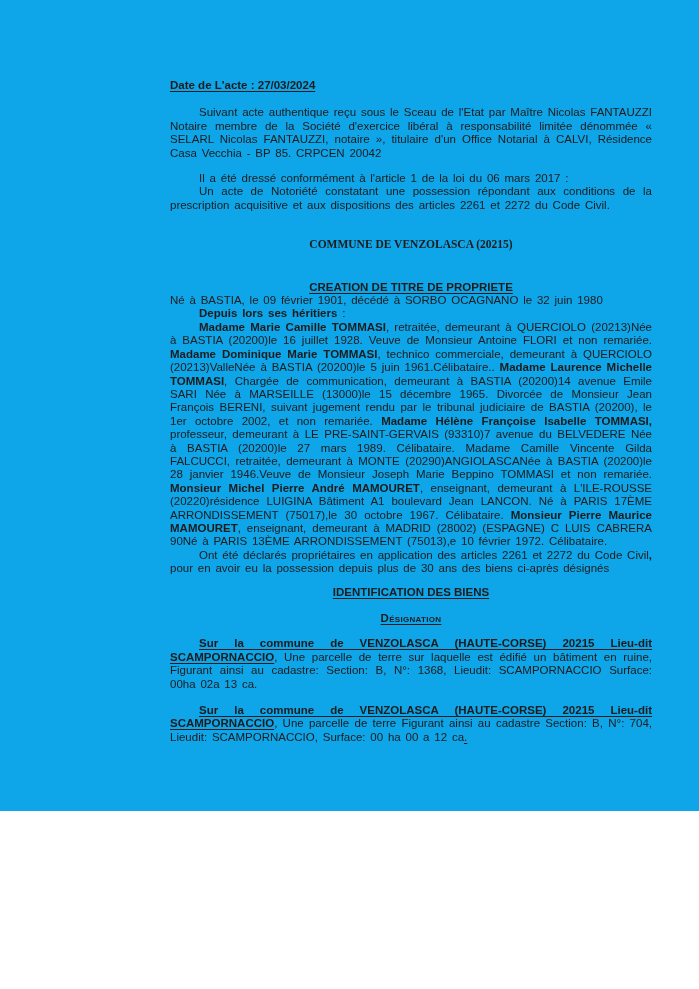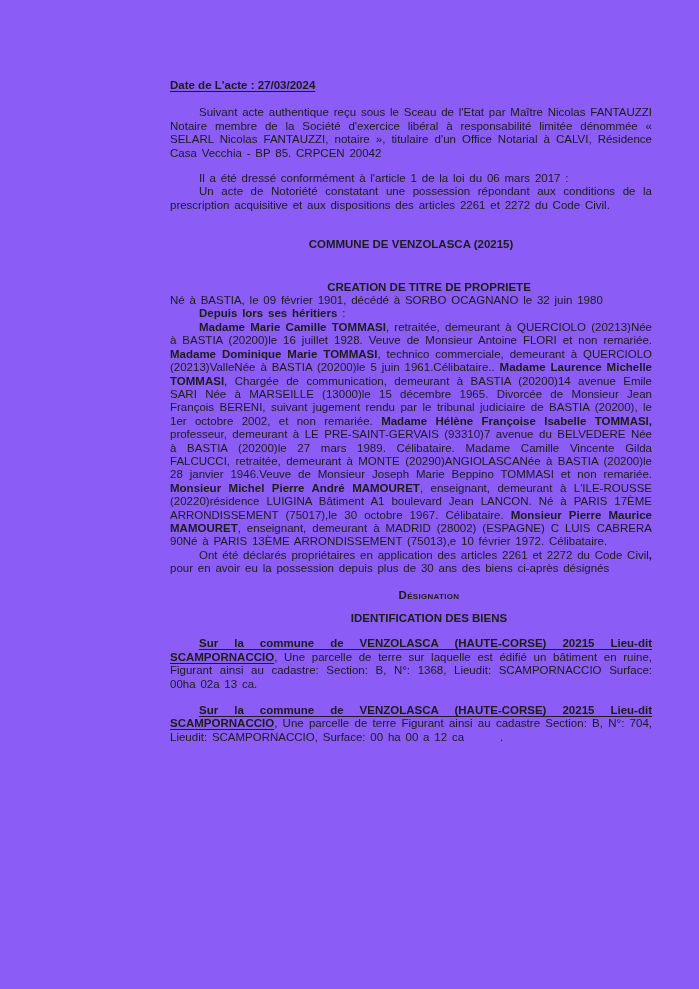--- a/index.html
+++ b/index.html
@@ -1,45 +1,45 @@
 <!DOCTYPE html>
 <html><head>
 <meta charset="utf-8">
 <style>
   html, body { margin: 0; padding: 0; background: #ffffff; }
   .page {
     position: relative;
     width: 699px;
-    height: 989px;
+    height: 811px;
     box-sizing: border-box;
     padding: 79px 47px 0 170px;
-    background: #8b5cf6;
+    background: #0ea5e9;
     color: #1c1c1c;
     font-family: "Liberation Sans", sans-serif;
     font-size: 11.5px;
     line-height: 13.4px;
     overflow: hidden;
   }
   p { margin: 0; }
   .para {
     text-align: justify;
     text-indent: 29px;
     word-spacing: 1.6px;
   }
   .noindent { text-indent: 0; }
   b, .b { font-weight: bold; }
   .bu { font-weight: bold; text-decoration: underline; text-underline-offset: 2px; }
-  .u  { text-underline-offset: 2px; margin-left: 36px; }
+  .u  { text-decoration: underline; text-underline-offset: 2px; }
   .h-left   { font-weight: bold; }
   .h-center { text-align: center; font-weight: bold; }
   .sc { font-variant: small-caps; letter-spacing: 0.3px; }
 
   [data-name="intro-paragraph"]        { margin-top: 14px; }
   [data-name="dresse-line"]            { margin-top: 12px; }
-  [data-name="commune-heading"]        { margin-top: 26px; }
+  [data-name="commune-heading"]        { margin-top: 26px; font-family: Liberation Serif, serif; }
   [data-name="creation-heading"]       { margin-top: 29px; }
   [data-name="deceased-paragraph"]     { margin-top: 14px; }
   [data-name="identification-heading"] { margin-top: 10px; }
   [data-name="designation-heading"]    { margin-top: 13px; }
   [data-name="parcel1-paragraph"]      { margin-top: 12px; }
   [data-name="parcel2-paragraph"]      { margin-top: 13px; }
 </style>
 </head>
 <body>
 
@@ -59,21 +59,21 @@
 
 
   <p class="para noindent" data-name="birth-line">Né à BASTIA, le 09 février 1901, décédé à SORBO OCAGNANO le 32 juin 1980</p>
 
   <p class="para" data-name="heirs-intro-line"><b data-name="heirs-intro-bold">Depuis lors ses héritiers</b><span data-name="heirs-intro-tail"> :</span></p>
 
   <p class="para" data-name="heirs-paragraph"><b data-name="heir-name">Madame Marie Camille TOMMASI</b><span data-name="heir-details">, retraitée, demeurant à QUERCIOLO (20213)Née à BASTIA (20200)le 16 juillet 1928. Veuve de Monsieur Antoine FLORI et non remariée. </span><b data-name="heir-name">Madame Dominique Marie TOMMASI</b><span data-name="heir-details">, technico commerciale, demeurant à QUERCIOLO (20213)ValleNée à BASTIA (20200)le 5 juin 1961.Célibataire.. </span><b data-name="heir-name">Madame Laurence Michelle TOMMASI</b><span data-name="heir-details">, Chargée de communication, demeurant à BASTIA (20200)14 avenue Emile SARI Née à MARSEILLE (13000)le 15 décembre 1965. Divorcée de Monsieur Jean François BERENI, suivant jugement rendu par le tribunal judiciaire de BASTIA (20200), le 1er octobre 2002, et non remariée. </span><b data-name="heir-name">Madame Hélène Françoise Isabelle TOMMASI,</b><span data-name="heir-details"> professeur, demeurant à LE PRE-SAINT-GERVAIS (93310)7 avenue du BELVEDERE Née à BASTIA (20200)le 27 mars 1989. Célibataire. Madame Camille Vincente Gilda FALCUCCI, retraitée, demeurant à MONTE (20290)ANGIOLASCANée à BASTIA (20200)le 28 janvier 1946.Veuve de Monsieur Joseph Marie Beppino TOMMASI et non remariée. </span><b data-name="heir-name">Monsieur Michel Pierre André MAMOURET</b><span data-name="heir-details">, enseignant, demeurant à L'ILE-ROUSSE (20220)résidence LUIGINA Bâtiment A1 boulevard Jean LANCON. Né à PARIS 17ÈME ARRONDISSEMENT (75017),le 30 octobre 1967. Célibataire. </span><b data-name="heir-name">Monsieur Pierre Maurice MAMOURET</b><span data-name="heir-details">, enseignant, demeurant à MADRID (28002) (ESPAGNE) C LUIS CABRERA 90Né à PARIS 13ÈME ARRONDISSEMENT (75013),e 10 février 1972. Célibataire.</span></p>
 
   <p class="para" data-name="declared-paragraph"><span data-name="declared-text">Ont été déclarés propriétaires en application des articles 2261 et 2272 du Code Civil</span><b data-name="declared-bold-comma">,</b><span data-name="declared-text"> pour en avoir eu la possession depuis plus de 30 ans des biens ci-après désignés</span></p>
 
+  <p class="h-center" data-name="identification-heading"><span class="u" data-name="identification-heading-text">IDENTIFICATION DES BIENS</span></p>
+
   <p class="h-center sc" data-name="designation-heading"><span class="u" data-name="designation-heading-text">Désignation</span></p>
-
-  <p class="h-center" data-name="identification-heading"><span class="u" data-name="identification-heading-text">IDENTIFICATION DES BIENS</span></p>
 
   <p class="para" data-name="parcel1-paragraph"><span class="bu" data-name="parcel1-title">Sur la commune de VENZOLASCA (HAUTE-CORSE) 20215 Lieu-dit SCAMPORNACCIO</span><span data-name="parcel1-details">, Une parcelle de terre sur laquelle est édifié un bâtiment en ruine, Figurant ainsi au cadastre: Section: B, N°: 1368, Lieudit: SCAMPORNACCIO Surface: 00ha 02a 13 ca.</span></p>
 
   <p class="para" data-name="parcel2-paragraph"><span class="bu" data-name="parcel2-title">Sur la commune de VENZOLASCA (HAUTE-CORSE) 20215 Lieu-dit SCAMPORNACCIO</span><span data-name="parcel2-details">, Une parcelle de terre Figurant ainsi au cadastre Section: B, N°: 704, Lieudit: SCAMPORNACCIO, Surface: 00 ha 00 a 12 ca</span><span class="u" data-name="parcel2-final-period">.</span></p>
 
 </div>
 
 </body></html>

